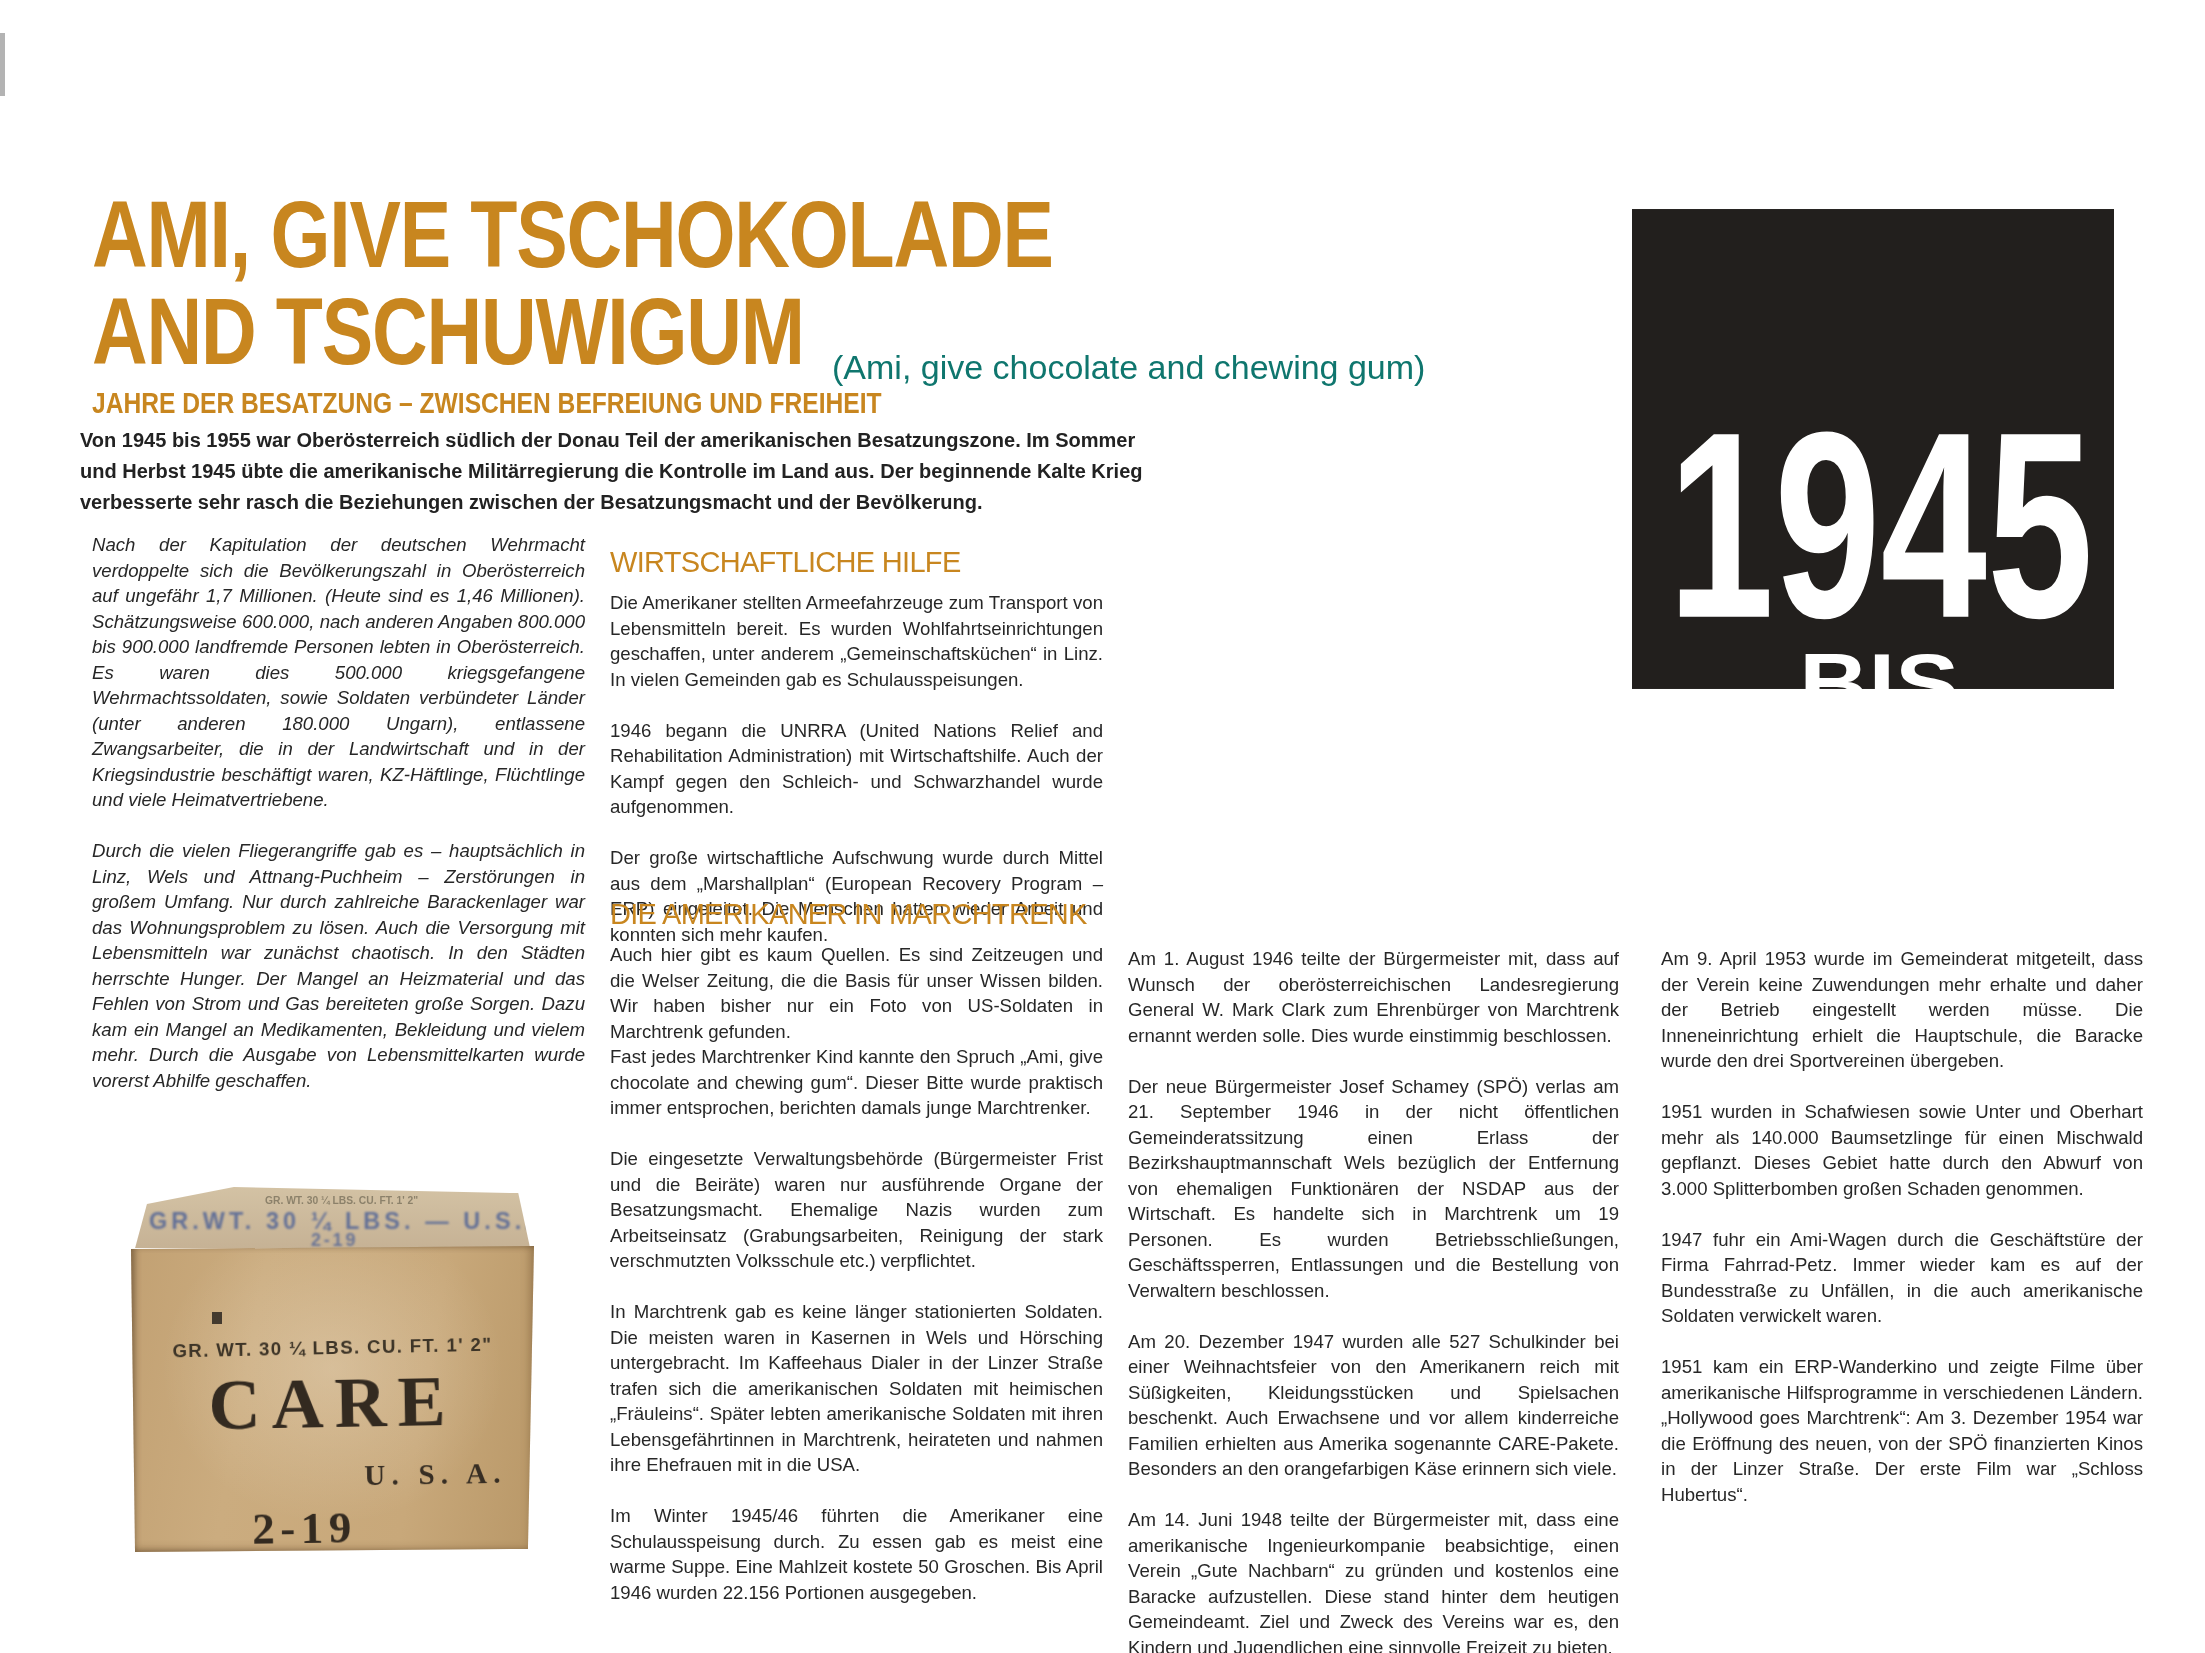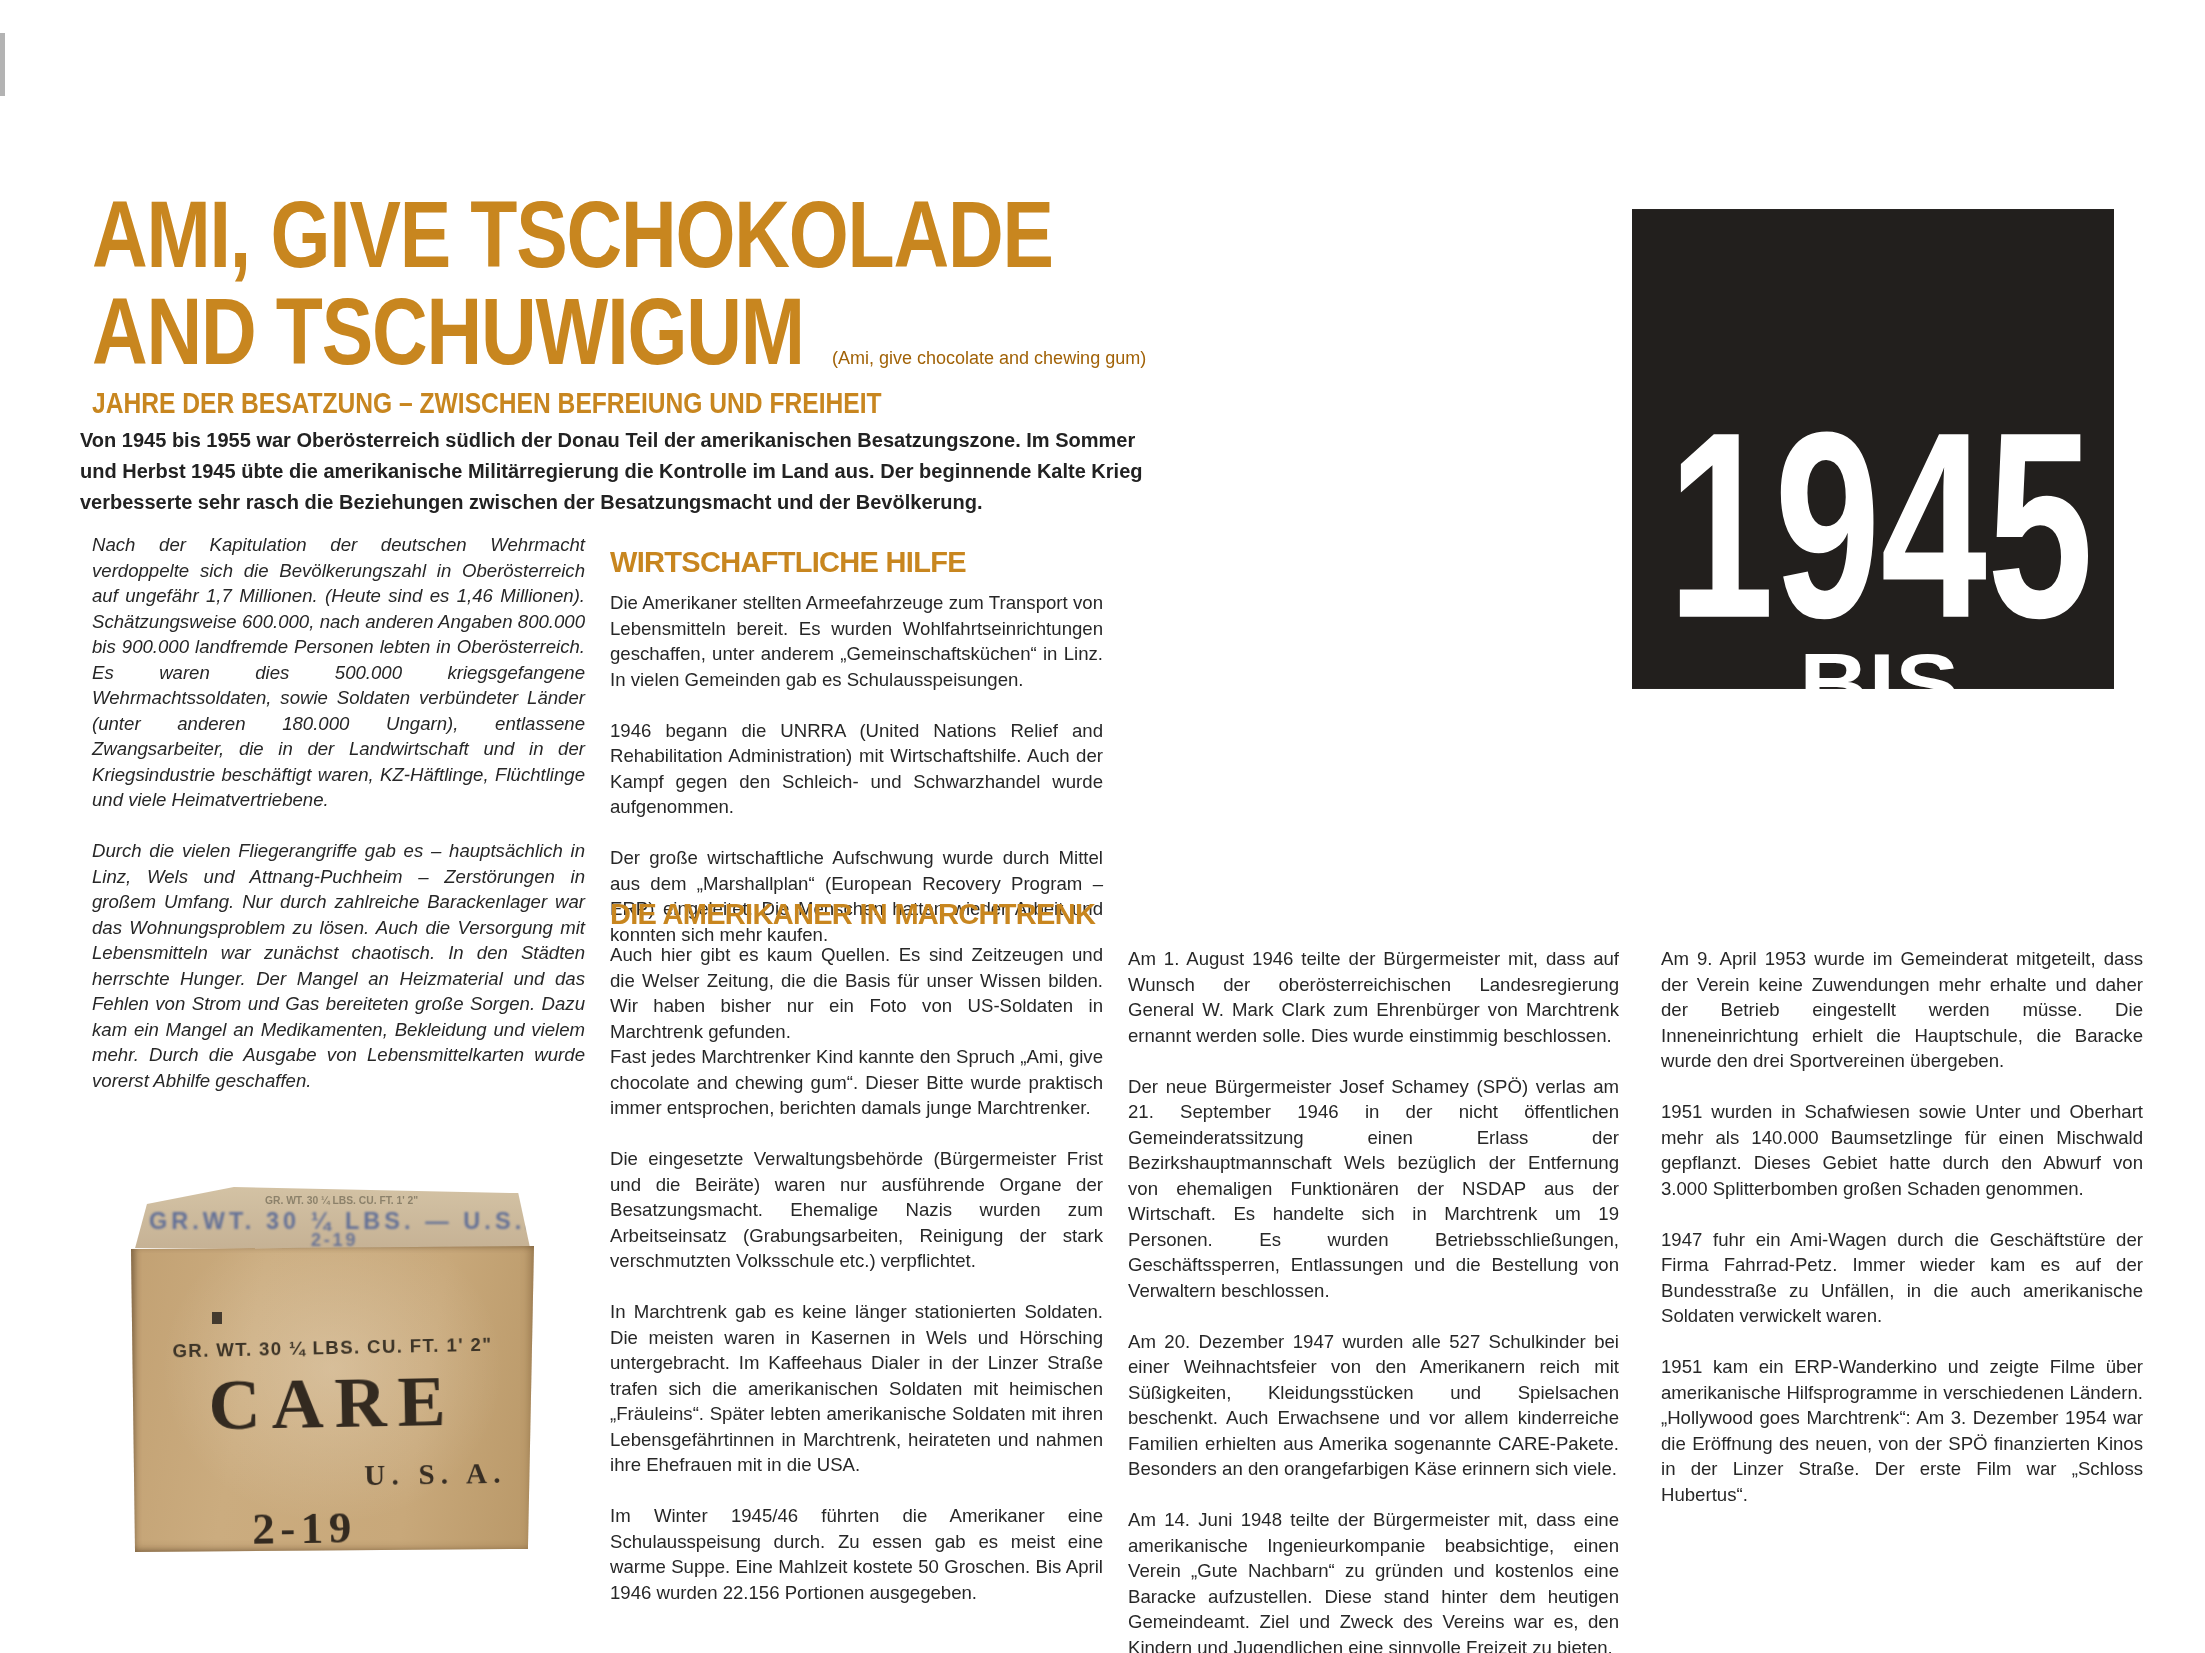--- a/index.html
+++ b/index.html
@@ -4,31 +4,31 @@
 <style>
   html,body{margin:0;padding:0;background:#ffffff;}
   body{width:2205px;height:1654px;position:relative;overflow:hidden;
        font-family:"Liberation Sans", sans-serif;}
 
   .edge-strip{position:absolute;left:0;top:33px;width:4.8px;height:63px;background:#b3b3b3;}
 
   .main-title{position:absolute;left:92px;top:186px;color:#c8861f;font-weight:bold;
               font-size:94px;line-height:97px;letter-spacing:-1.4px;white-space:nowrap;
               transform:scaleX(.82);transform-origin:left top;}
-  .title-en{position:absolute;left:832px;top:348px;font-size:18px;color:#a16207;white-space:nowrap;}
+  .title-en{position:absolute;left:832px;top:348px;font-size:34px;color:#0f766e;white-space:nowrap;}
 
   .subhead{position:absolute;left:92px;top:386px;color:#c8861f;font-weight:bold;font-size:30px;
            white-space:nowrap;transform:scaleX(.82);transform-origin:left top;letter-spacing:0;}
   .intro{position:absolute;left:80px;top:425px;width:1089px;font-size:20px;font-weight:bold;
          line-height:31px;color:#222;}
 
   .col{position:absolute;width:493px;font-size:18.6px;line-height:25.5px;text-align:justify;color:#272727;}
   .col p{margin:0 0 25.5px 0;}
   .col p.tight{margin-bottom:0;}
-  .col-h{color:#c8861f;font-weight:bold;font-size:29px;line-height:32px;margin:0 0 12.4px 0;
+  .col-h{color:#c8861f;font-weight:normal;font-size:29px;line-height:32px;margin:0 0 12.4px 0;
          white-space:nowrap;letter-spacing:-0.7px;}
 
   #col1{left:92px;top:532px;font-style:italic;}
   #col2a{left:610px;top:546px;}
   #col2b{left:610px;top:898px;}
   #col3{left:1128px;top:946px;width:491px;}
   #col4{left:1645px;top:946px;width:482px;margin-left:16px;}
 
   .year-badge{position:absolute;left:1632px;top:209px;width:482px;height:480px;}
 

